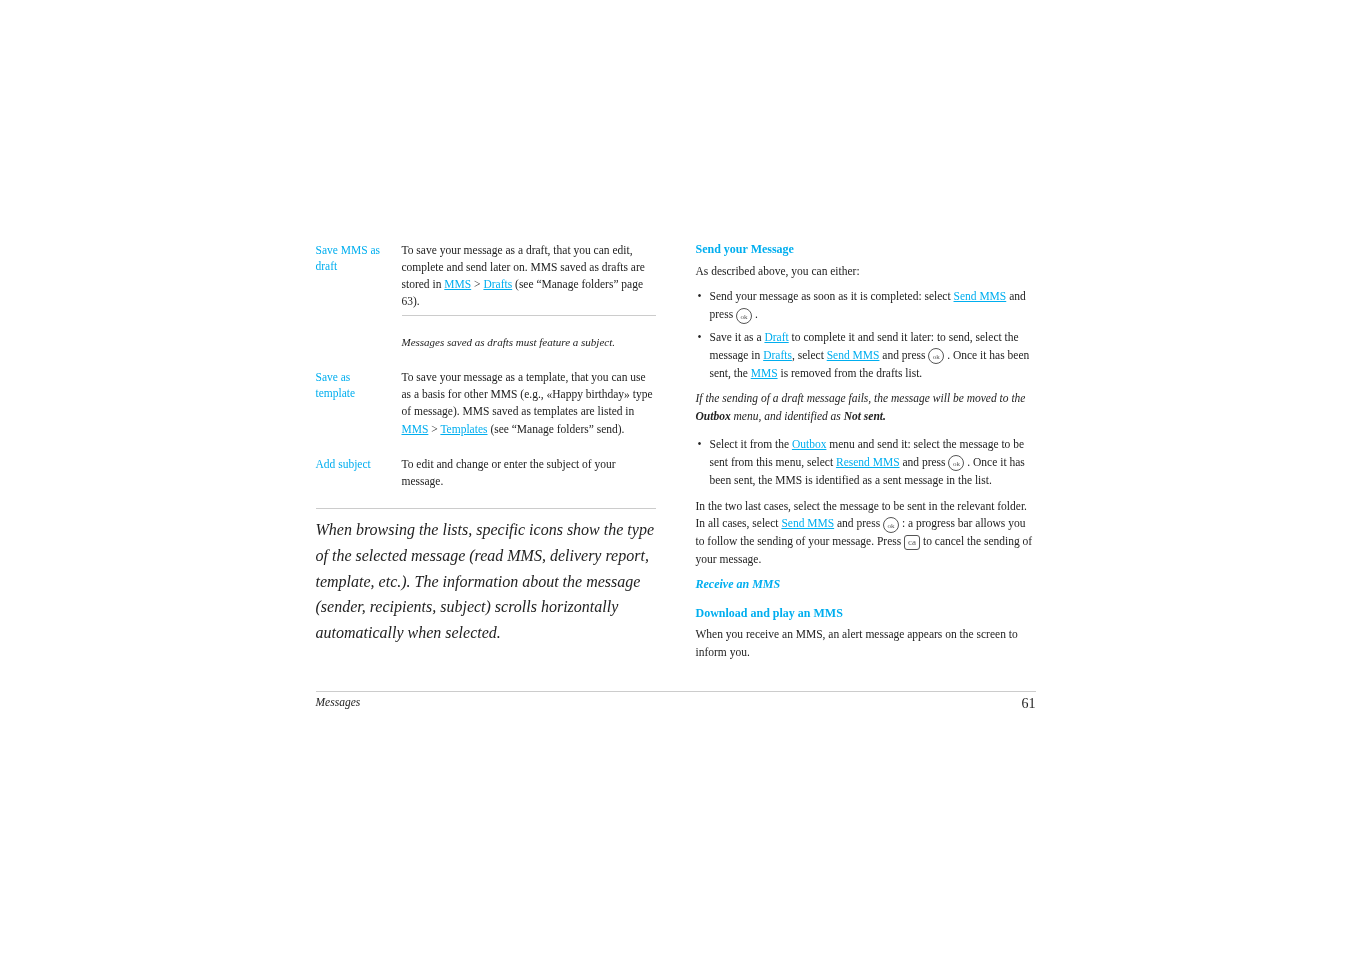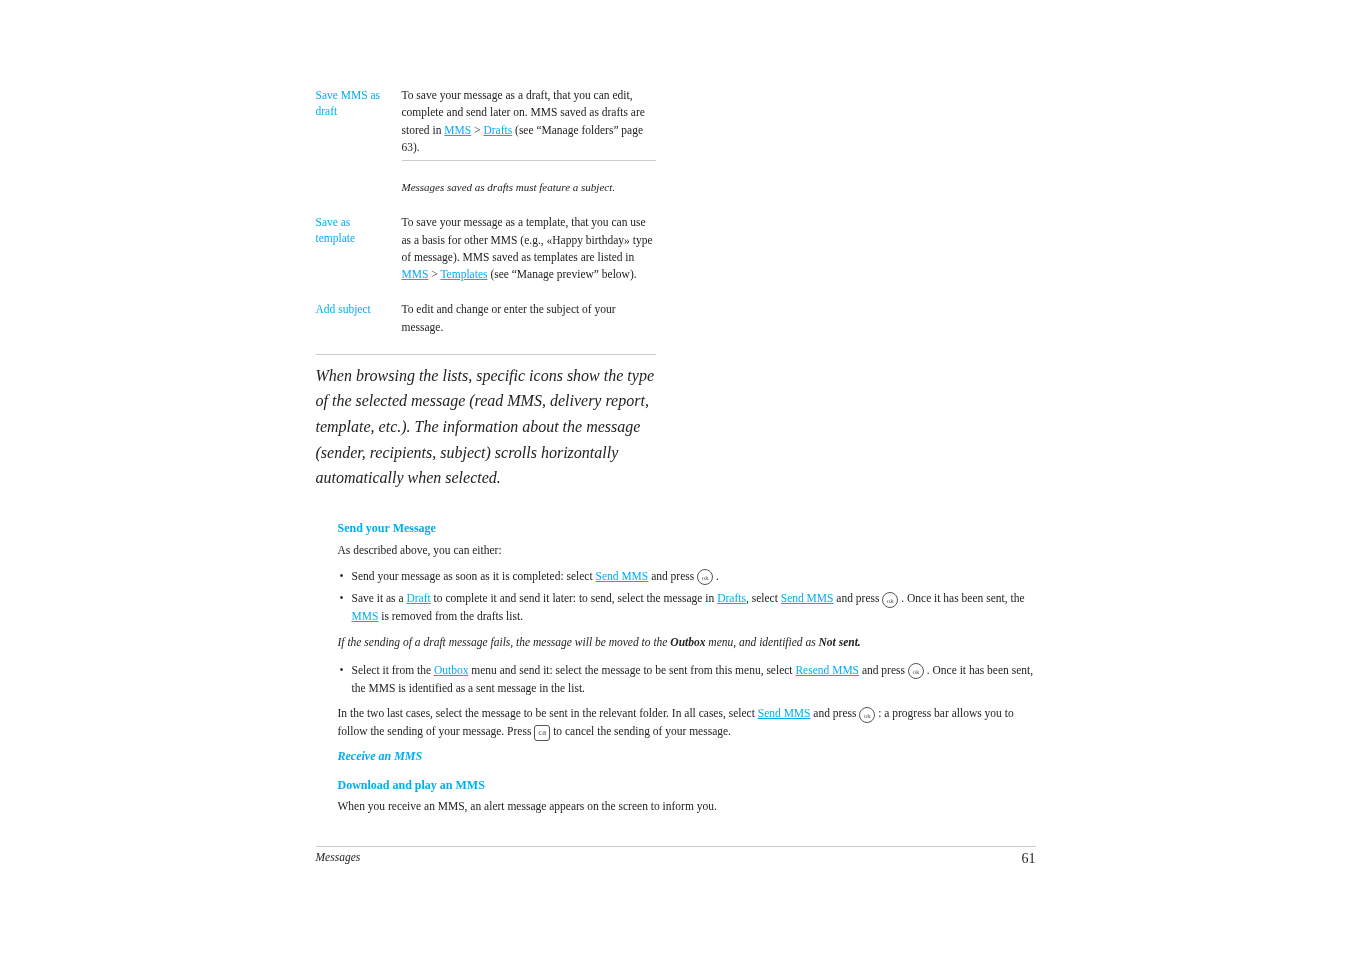--- a/index.html
+++ b/index.html
@@ -14,30 +14,28 @@
       align-items: center;
       justify-content: center;
     }
     .page {
       width: 760px;
       padding: 40px 20px;
       position: relative;
     }
     .two-col {
       display: flex;
-      gap: 30px;
-      flex-direction: column;
+      gap: 40px;
     }
     .left-col {
       width: 340px;
       flex-shrink: 0;
     }
     .right-col {
       flex: 1;
-      margin-left: 22px;
     }
 
     
     .row {
       display: flex;
       gap: 14px;
       margin-bottom: 18px;
     }
     .row-label {
       width: 72px;
@@ -185,21 +183,21 @@
           <hr class="row-divider">
           <span class="italic-note">Messages saved as drafts must feature a subject.</span>
         </div>
       </div>
 
       <div class="row">
         <div class="row-label">
           <span>Save as template</span>
         </div>
         <div class="row-body">
-          <span>To save your message as a template, that you can use as a basis for other MMS (e.g., «Happy birthday» type of message). MMS saved as templates are listed in </span><span class="cyan underline">MMS</span><span> &gt; </span><span class="cyan underline">Templates</span><span> (see “Manage preview” below).</span>
+          <span>To save your message as a template, that you can use as a basis for other MMS (e.g., «Happy birthday» type of message). MMS saved as templates are listed in </span><span class="cyan underline">MMS</span><span> &gt; </span><span class="cyan underline">Templates</span><span> (see “Manage folders” send).</span>
         </div>
       </div>
 
 
       <div class="row">
         <div class="row-label">
           <span class="cyan">Add subject</span>
         </div>
         <div class="row-body">
           <span>To edit and change or enter the subject of your message.</span>

